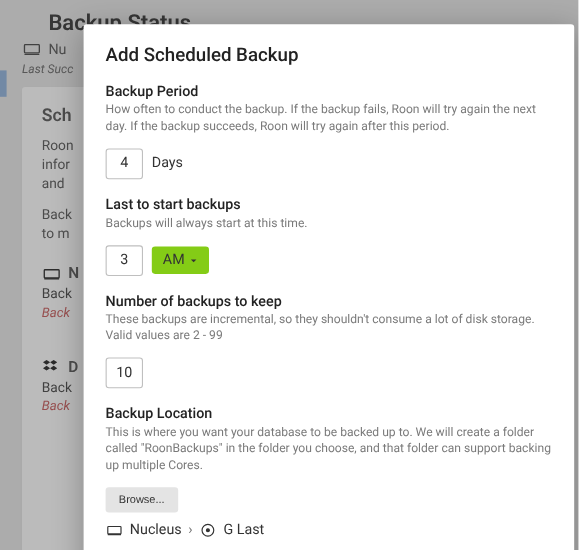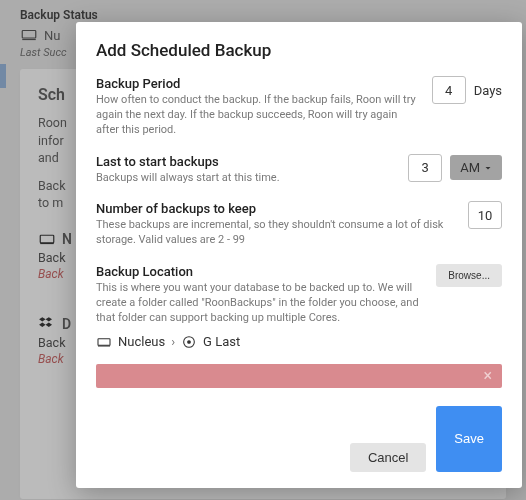--- a/index.html
+++ b/index.html
@@ -5,21 +5,21 @@
   * { box-sizing: border-box; margin: 0; padding: 0; }
   html, body { width: 526px; height: 500px; overflow: hidden; font-family: -apple-system, BlinkMacSystemFont, "Segoe UI", Roboto, Helvetica, Arial, sans-serif; font-size: 13px; color: #333; }
   .backdrop {
     width: 526px; height: 500px;
     background: #e9e9e9;
     position: relative;
     filter: none;
   }
   
   .bg-page { padding: 8px 20px; color: #555; }
-  .bg-title { font-weight: 600; font-size: 12px; color: #333; }
+  .bg-title { font-weight: 600; font-size: 20px; color: #333; margin-left: 24px; }
   .bg-row { display: flex; align-items: center; gap: 6px; margin-top: 4px; }
   .bg-row svg { width: 18px; height: 18px; }
   .bg-last { font-style: italic; font-size: 11px; color: #666; margin-top: 2px; }
   .bg-card {
     margin-top: 10px;
     background: #fff;
     border-radius: 3px;
     padding: 16px 18px 24px 18px;
     box-shadow: 0 1px 4px rgba(0,0,0,.04);
     height: 430px;
@@ -41,36 +41,36 @@
   .modal {
     position: absolute;
     left: 76px; top: 22px;
     width: 446px;
     background: #fff;
     border-radius: 3px;
     box-shadow: 0 6px 28px rgba(0,0,0,.28);
     padding: 18px 20px 16px 20px;
   }
   .modal h1 { font-size: 17px; font-weight: 500; color:#222; margin-bottom: 16px; }
-  .field { display:flex; align-items:flex-start; gap:12px; margin-bottom: 16px; }
+  .field { display:flex; align-items:flex-start; gap:12px; margin-bottom: 16px; flex-direction: column; }
   .field .lbl { flex:1; }
   .field .lbl .t { font-size: 13px; color:#222; font-weight: 500; margin-bottom:2px; }
   .field .lbl .d { font-size: 11px; color:#7a7a7a; line-height: 1.35; }
   .ctrl { display:flex; align-items:center; gap:8px; }
   .numbox {
     width: 34px; height: 28px;
     border:1px solid #bfbfbf; border-radius:3px;
     text-align:center; font-size:13px; color:#333;
     display:flex; align-items:center; justify-content:center;
     background:#fff;
   }
   .unit { font-size:13px; color:#333; }
   .select {
     display:flex; align-items:center; gap:2px;
-    background:#a3a3a3; border-radius:3px;
+    background:#84cc16; border-radius:3px;
     padding: 5px 8px 5px 10px;
     font-size:13px; color:#333;
   }
   .browse-btn {
     background:#e4e4e4; border:none; border-radius:3px;
     padding:6px 12px; font-size:10px; color:#333;
   }
   .path-row { display:flex; align-items:center; gap:6px; margin-top:8px; font-size:13px; color:#333;text-align:center; }
   .path-row svg { width:16px; height:16px; }
   .chev { color:#777; }

